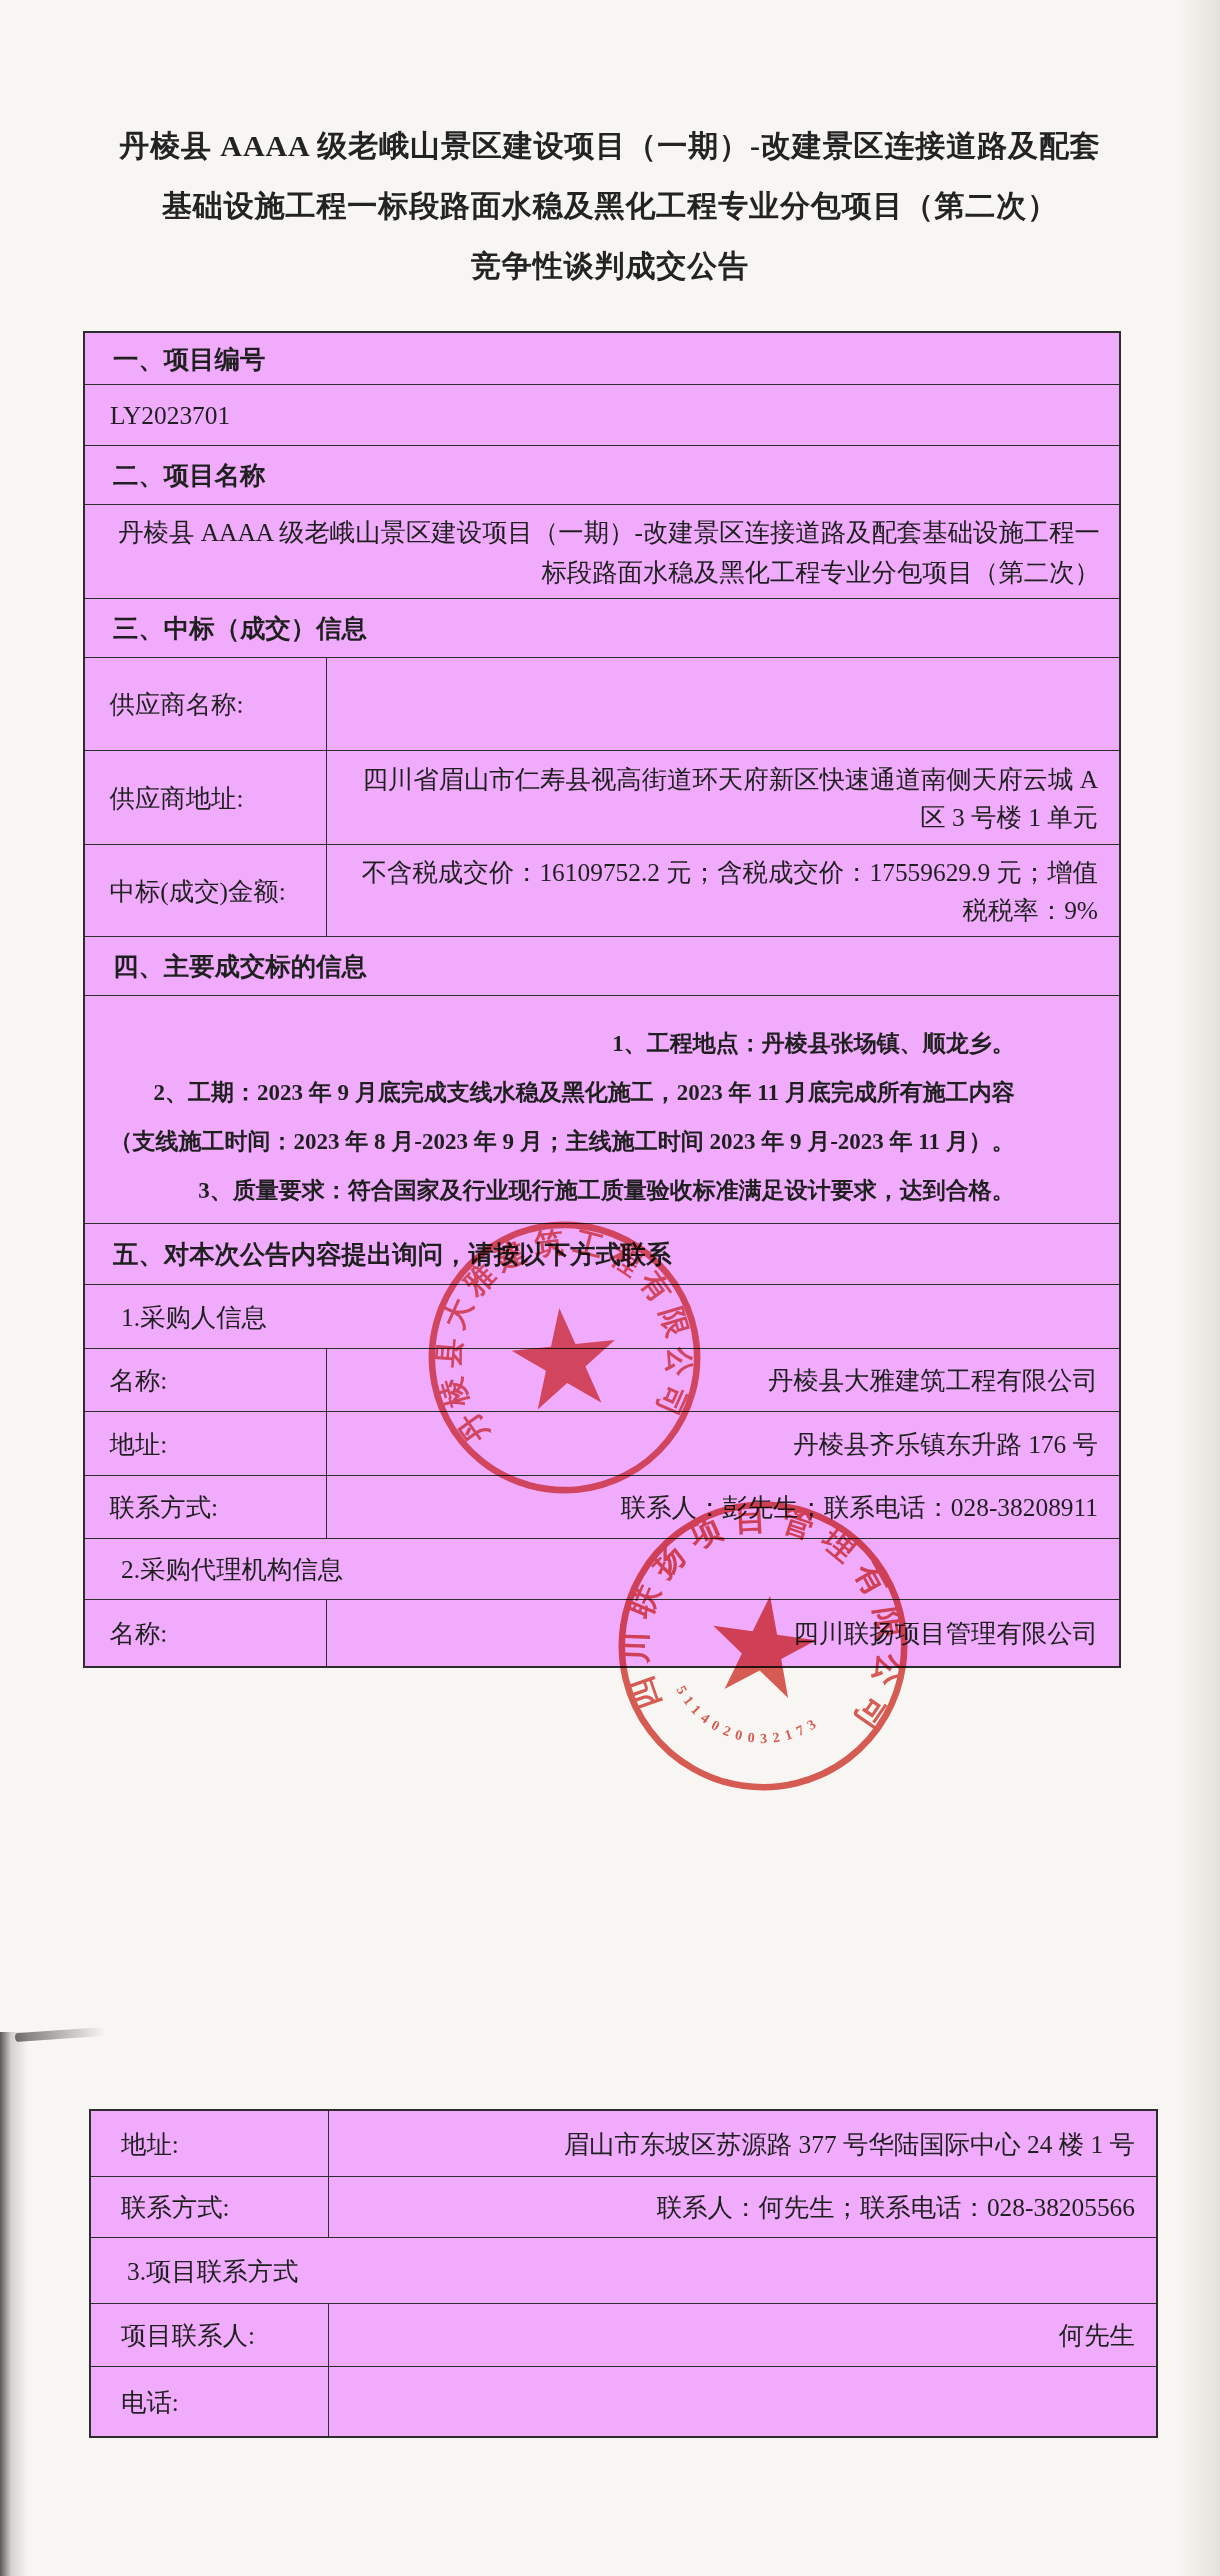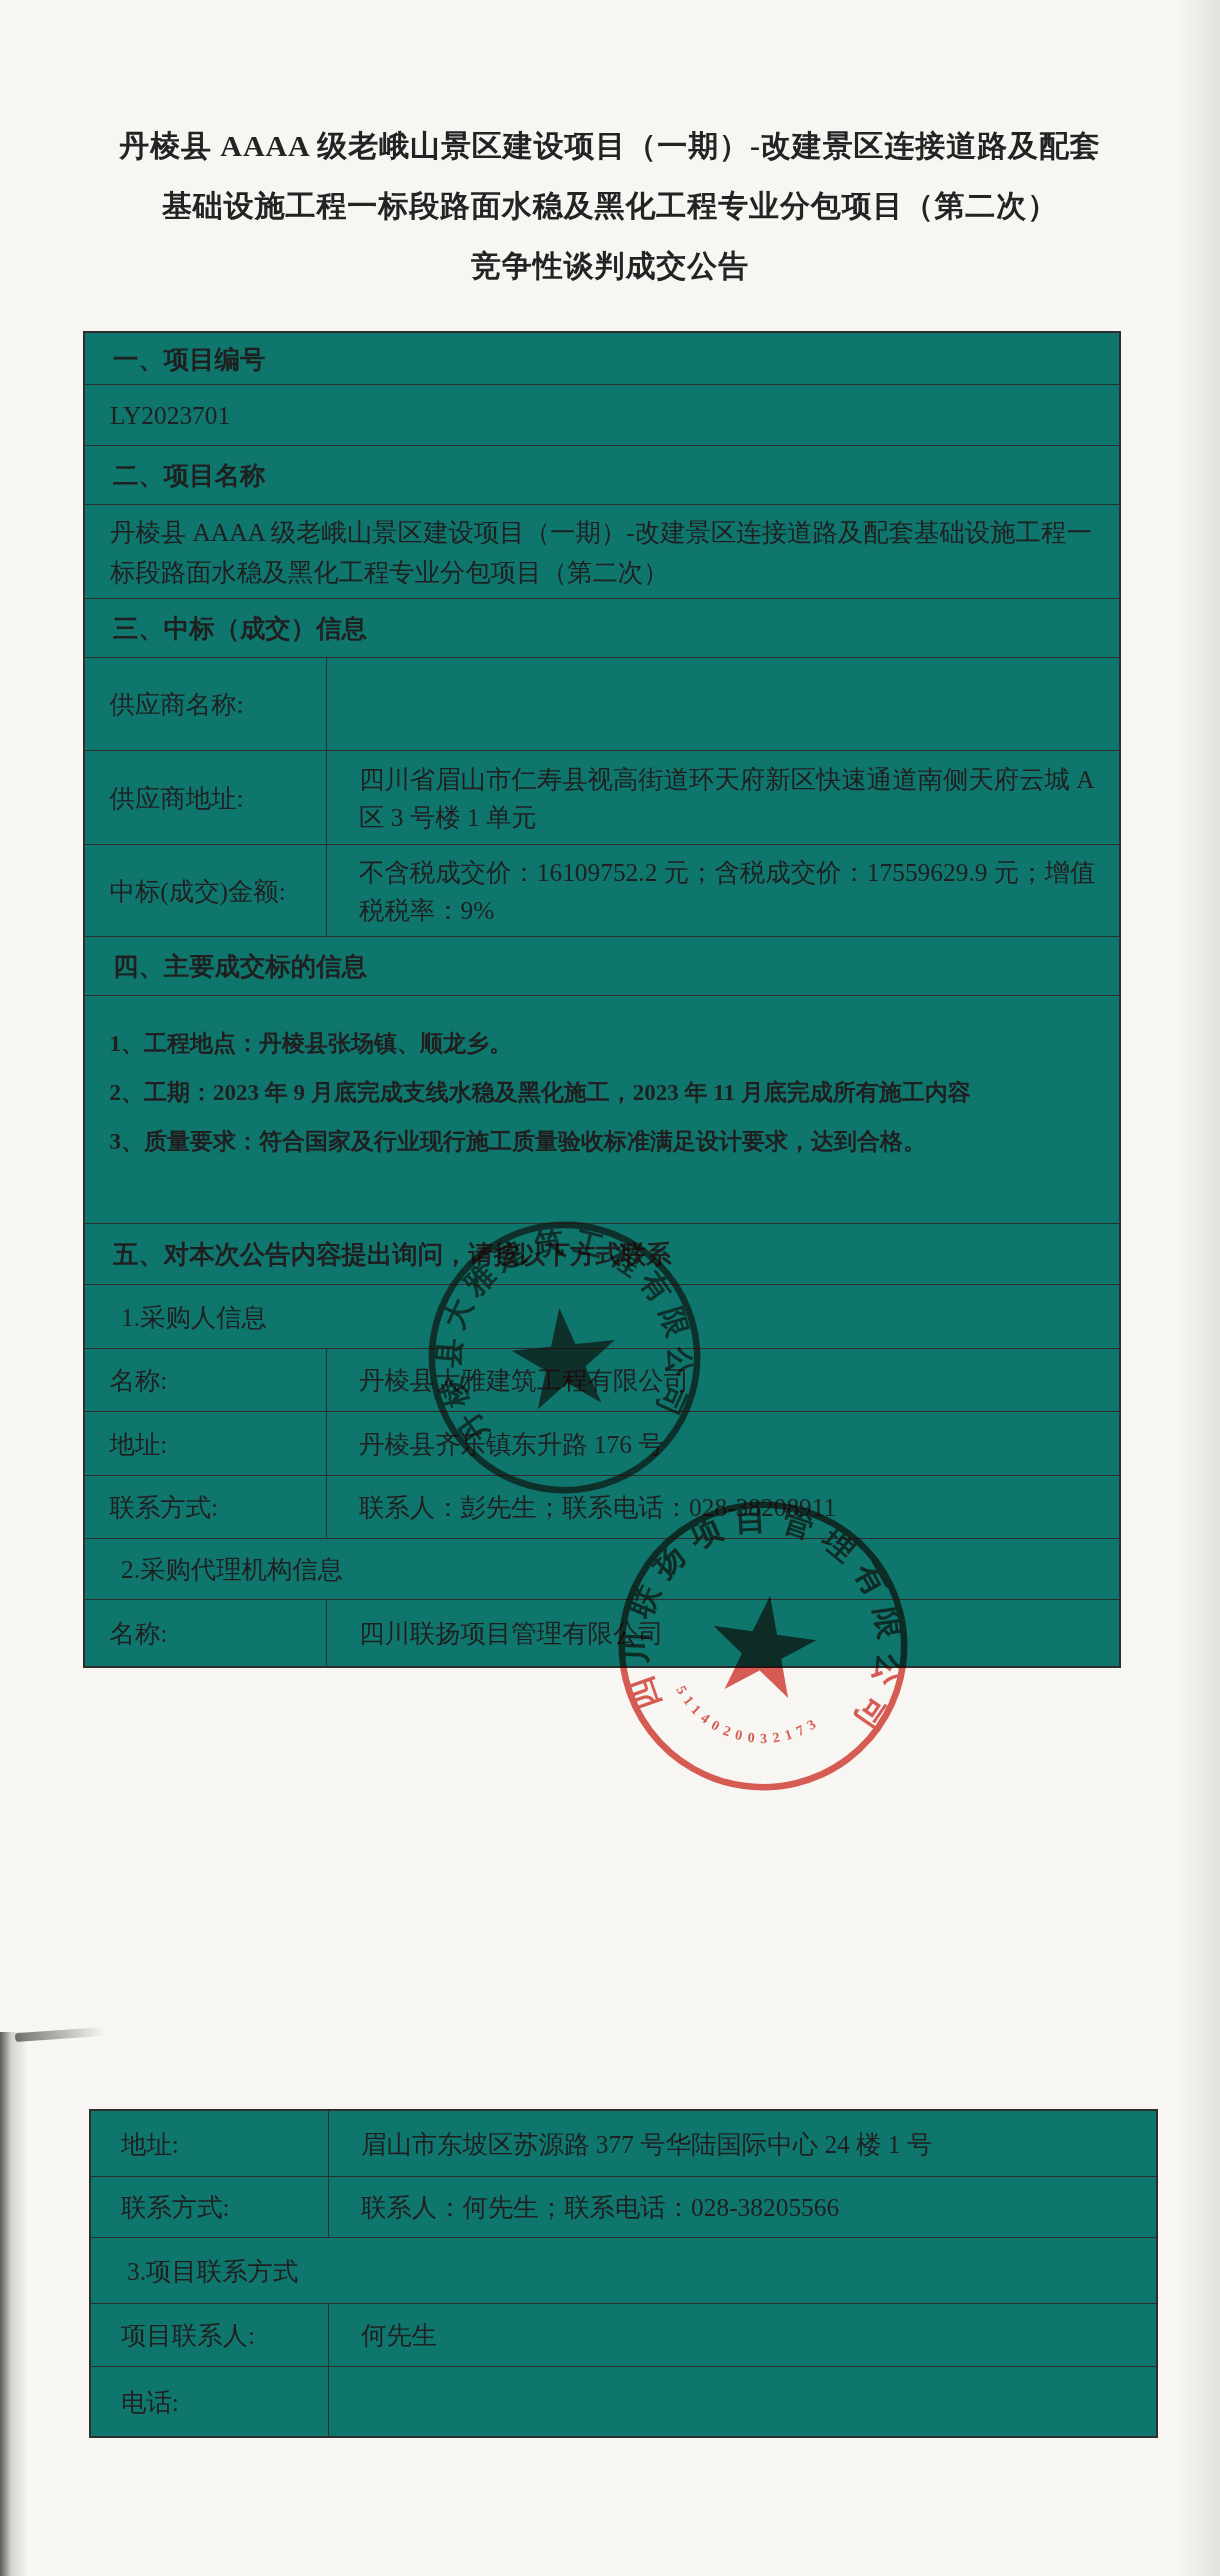--- a/index.html
+++ b/index.html
@@ -20,21 +20,21 @@
   .page2-corner{position:absolute;left:15px;top:2030px;width:90px;height:8.5px;
     background:linear-gradient(to right, rgba(60,58,55,.7), rgba(60,58,55,0));
     transform:rotate(-4deg);border-radius:3.8px;}
 
   
   .doc-title{position:absolute;top:116px;left:45px;width:1130px;
     text-align:center;font-size:30px;font-weight:bold;letter-spacing:0.9px;
     line-height:60px;color:#232323;}
 
   
-  .sheet{position:absolute;background:#0f766e;border:2.8px solid #2d2d2d;box-sizing:border-box;}
+  .sheet{position:absolute;background:#f0abfc;border:2.8px solid #2d2d2d;box-sizing:border-box;text-align:right;}
   .t1{left:83px;top:331px;width:1038px;}
   .t2{left:89px;top:2109px;width:1069px;}
   .row{box-sizing:border-box;border-bottom:1.9px solid #2d2d2d;display:flex;align-items:center;
     font-size:25.4px;line-height:36px;}
   .row:last-child{border-bottom:none;}
   .row.hdr{font-weight:bold;padding-left:28px;}
   .row.sub{padding-left:36px;}
   .row.full{padding-left:25px;font-family:Liberation Serif, serif;}
   .pair{padding:0;}
   .t1 .pair .lbl{width:242px;align-self:stretch;display:flex;align-items:center;
@@ -83,20 +83,21 @@
     <div class="row pair h98">
       <div class="lbl">中标(成交)金额:</div>
       <div class="val">不含税成交价：16109752.2 元；含税成交价：17559629.9 元；增值税税率：9%</div>
     </div>
 
     <div class="row hdr h63">四、主要成交标的信息</div>
     <div class="row h242">
       <div class="content-cell">
         <div class="ln">1、工程地点：丹棱县张场镇、顺龙乡。</div>
         <div class="ln">2、工期：2023 年 9 月底完成支线水稳及黑化施工，2023 年 11 月底完成所有施工内容</div>
+        <div class="ln">（支线施工时间：2023 年 8 月-2023 年 9 月；主线施工时间 2023 年 9 月-2023 年 11 月）。</div>
         <div class="ln">3、质量要求：符合国家及行业现行施工质量验收标准满足设计要求，达到合格。</div>
       </div>
     </div>
 
     <div class="row hdr h65">五、对本次公告内容提出询问，请按以下方式联系</div>
     <div class="row sub h68">1.采购人信息</div>
 
     <div class="row pair h67">
       <div class="lbl">名称:</div>
       <div class="val">丹棱县大雅建筑工程有限公司</div>

